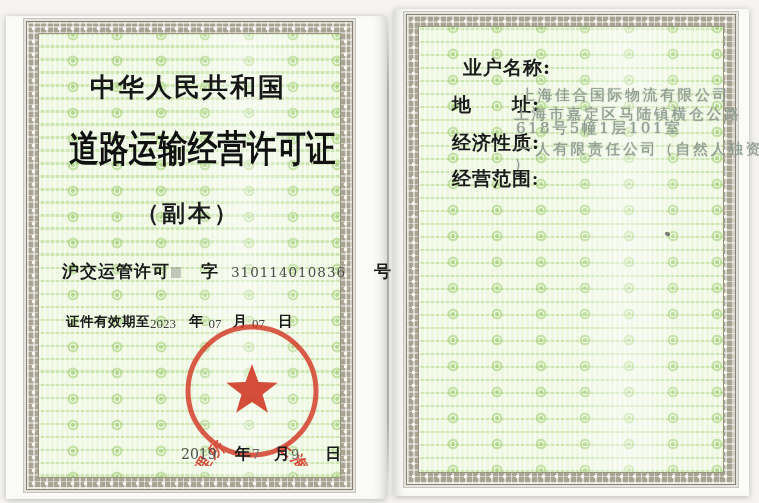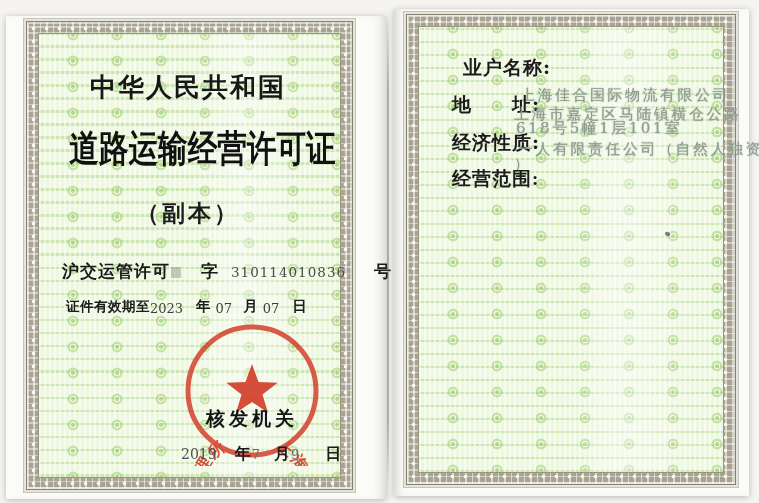--- a/index.html
+++ b/index.html
@@ -67,21 +67,21 @@
                font-size:23px; font-weight:600; letter-spacing:3px; color:#1c1c1c; }
 
   .l-license { top:244px; left:56px; white-space:nowrap; color:#1a1a1a; }
   .l-license .big { font-size:17px; font-weight:700; letter-spacing:1px; }
   .l-license .zi  { margin-left:20px; }
   .l-license .num { margin-left:12px; font-size:13.5px; color:#4c4c4c; letter-spacing:1px; }
   .l-license .hao { margin-left:28px; }
   .redact { display:inline-block; width:10px; height:11px; margin-left:1px;
             background:rgba(105,105,100,.35); filter:blur(.7px); vertical-align:-1px; }
 
-  .l-valid { top:280px; left:60px; white-space:nowrap; color:#1a1a1a; }
+  .l-valid { top:296px; left:60px; white-space:nowrap; color:#1a1a1a;font-family:Liberation Serif, serif; }
   .l-valid .lbl  { font-size:13.5px; font-weight:700; letter-spacing:.5px; }
   .l-valid .fill { font-size:13px; color:#3e3e3e; position:relative; top:2px; }
   .l-valid .unit { font-size:14.5px; font-weight:700; }
   .l-valid .u1 { margin-left:13px; } .l-valid .f2 { margin-left:5px; }
   .l-valid .u2 { margin-left:11px; } .l-valid .f3 { margin-left:5px; }
   .l-valid .u3 { margin-left:13px; }
 
   .l-seal { left:171px; top:300px; width:150px; height:150px; opacity:.9; }
   .l-issuer { top:390px; left:146px; width:200px; text-align:center;
               font-size:19px; font-weight:700; letter-spacing:4px; color:#141414; z-index:3; }
@@ -125,21 +125,20 @@
 
     <svg class="abs l-seal" viewBox="0 0 150 150">
       <circle cx="75" cy="75" r="64" fill="none" stroke="#d23b28" stroke-width="5" opacity=".92"></circle>
       <path id="sealArc" d="M 75 127 A 52 52 0 1 1 74.9 127" fill="none"></path>
       <text font-size="16" font-weight="bold" fill="#d23b28" letter-spacing="2.5" text-anchor="middle" font-family="DejaVu Serif, Liberation Serif, serif">
         <textPath href="#sealArc" startOffset="50%">上海市嘉定区城市交通运输管理所</textPath>
       </text>
       <polygon fill="#d23b28" points="75,48 81.5,66.1 100.7,66.7 85.5,78.4 90.9,96.8 75,86 59.1,96.8 64.5,78.4 49.3,66.7 68.5,66.1"></polygon>
     </svg>
 
-    <div class="abs l-issuer">核发机关</div>
 
     <div class="abs l-date">
       <span class="fill">2019</span><span class="unit u1">年</span><span class="small">7</span><span class="unit u2">月</span><span class="small">9</span><span class="unit u3">日</span>
     </div>
   </div>
 
   <div class="fold"></div>
 
   <div class="sheet sheet-right">
     <div class="frame frame-right">

